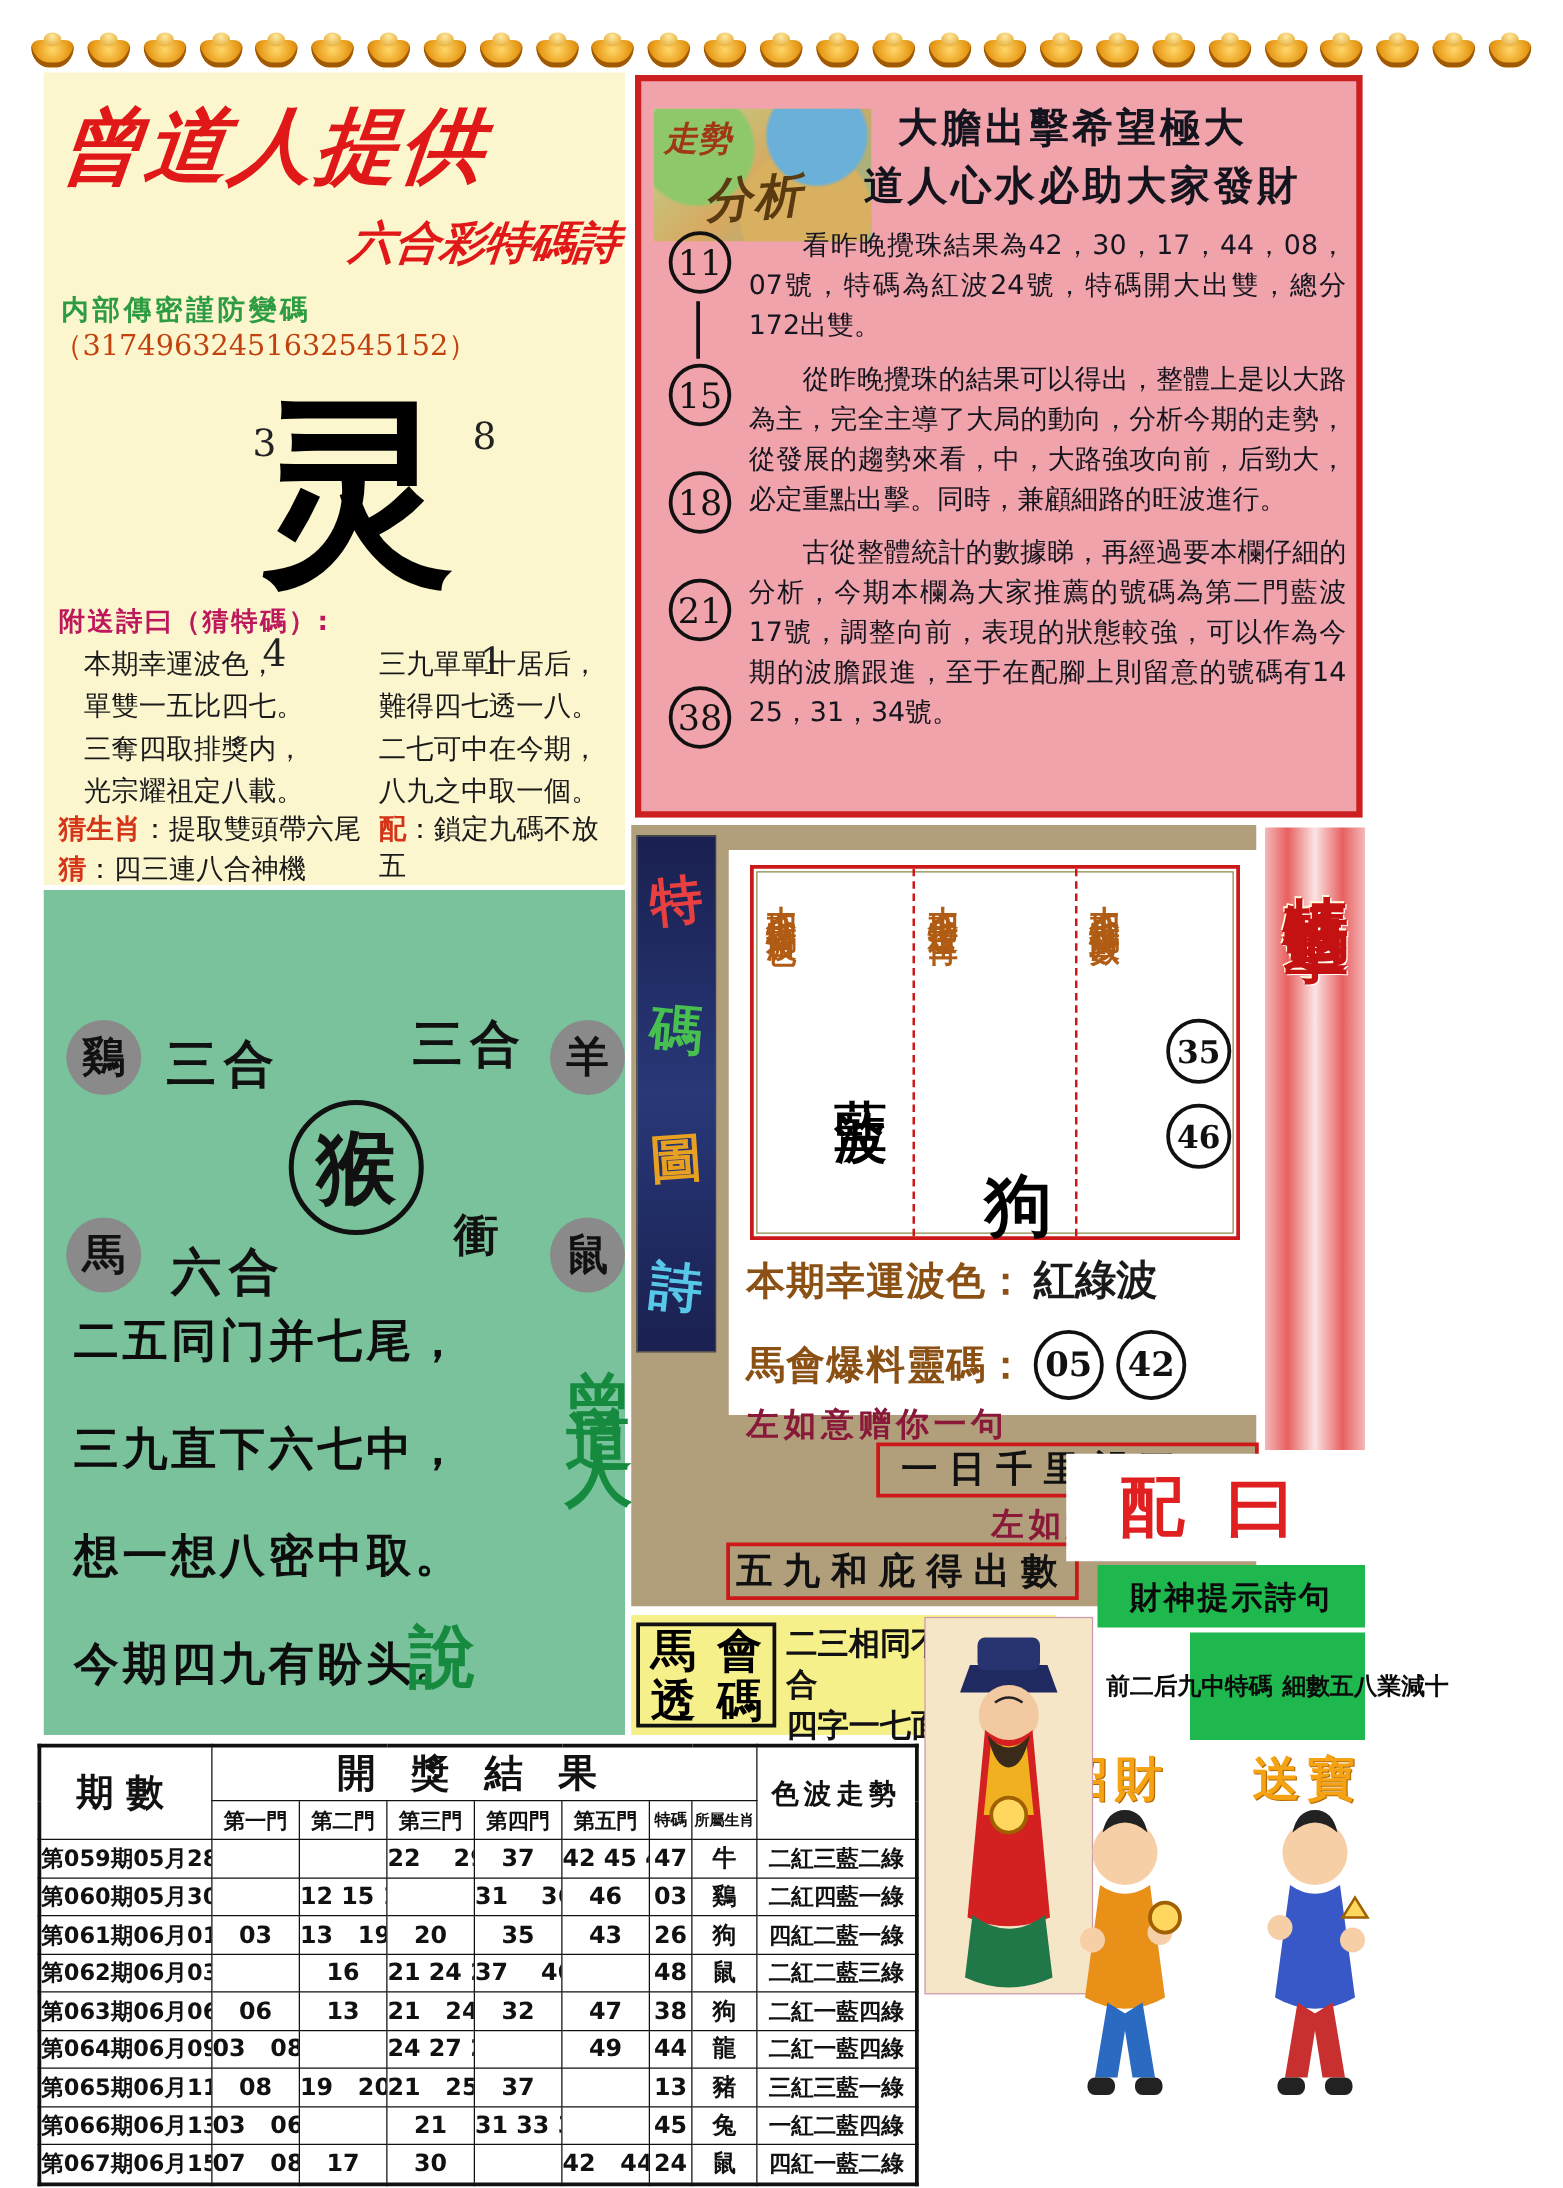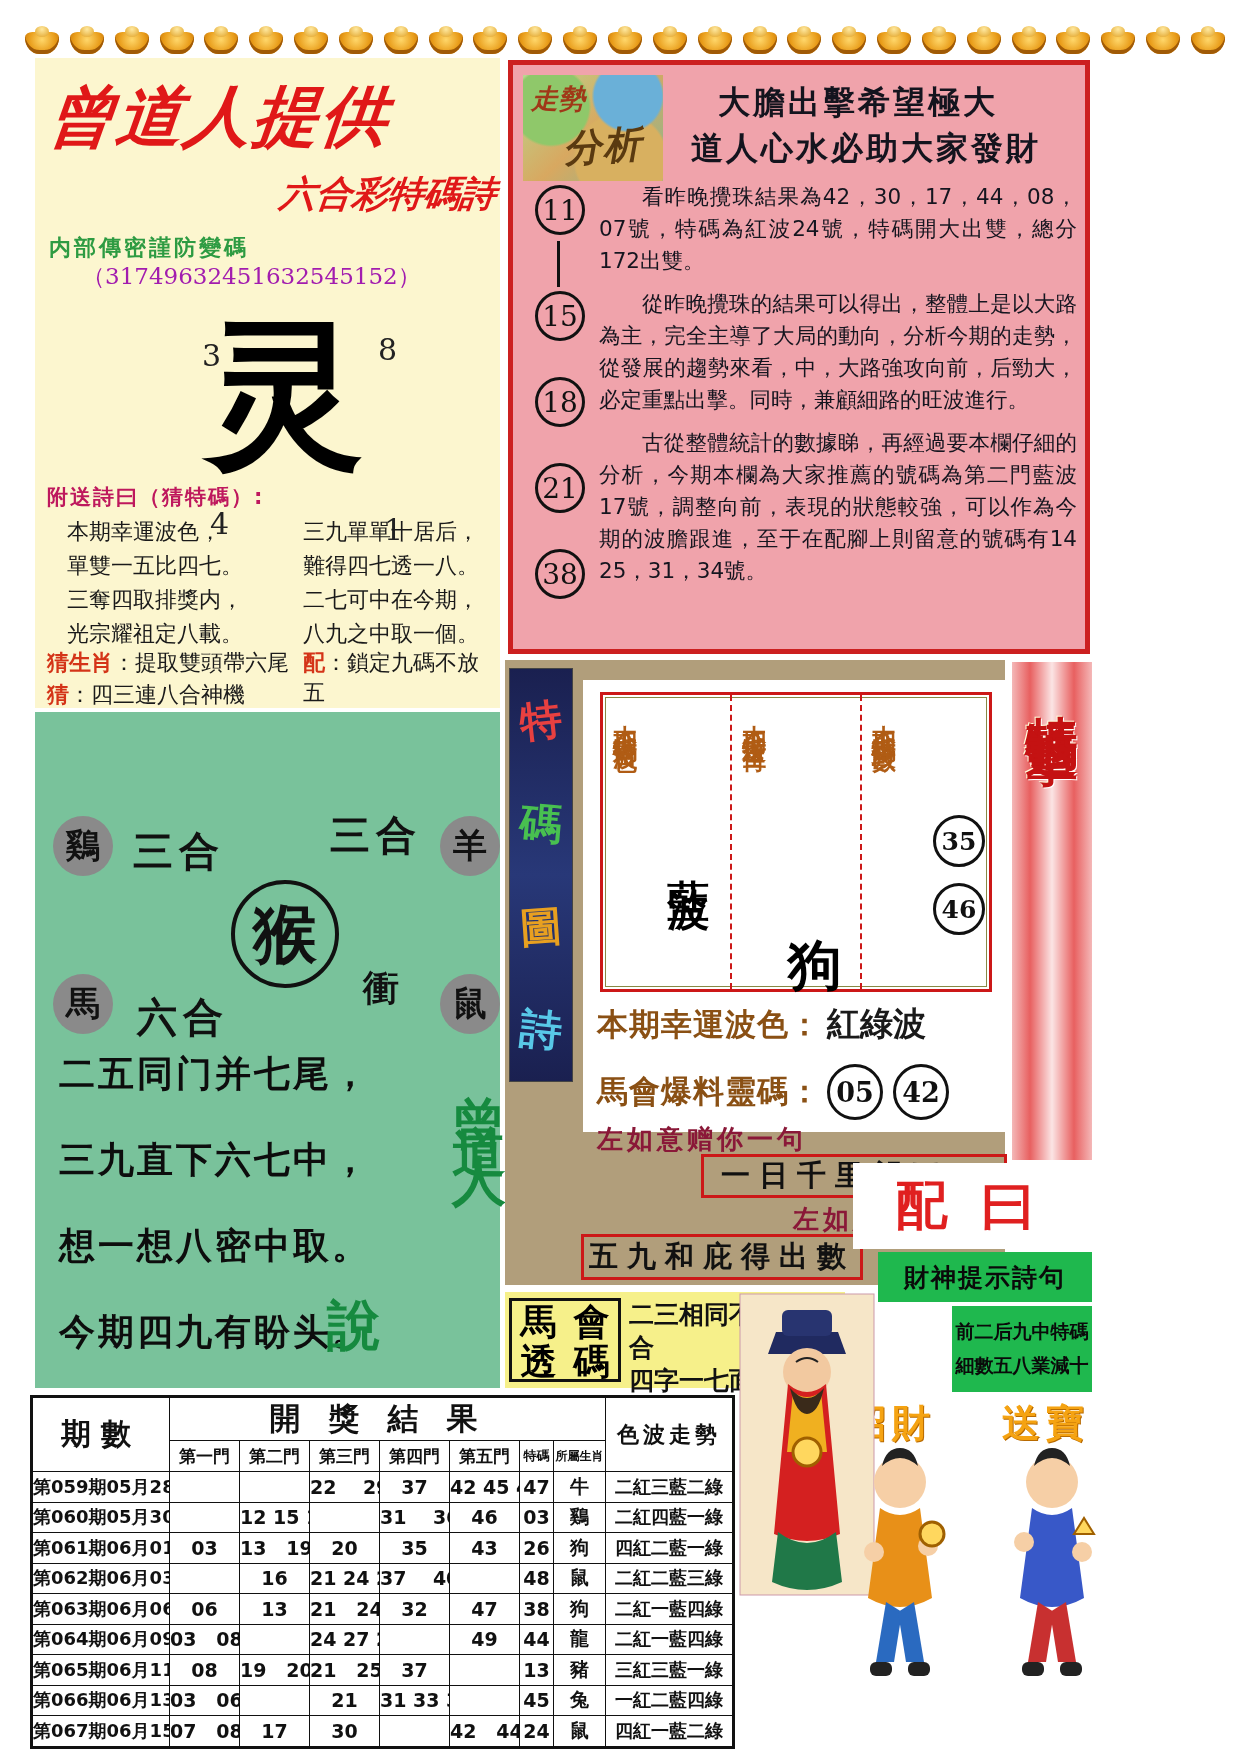--- a/index.html
+++ b/index.html
@@ -18,39 +18,39 @@
     transform:translateX(-50%);border-radius:50%;
     background:radial-gradient(circle at 50% 30%,#ffe9a0,#e0a022);}
 
   
   #yellow-panel{left:35px;top:58px;width:465px;height:650px;background:#fcf6cf;}
   #yp-title{left:14px;top:14px;font-family:"DejaVu Serif",serif;font-weight:bold;
     font-style:italic;font-size:66px;color:#e01818;transform:skewX(-6deg);letter-spacing:2px;}
   #yp-subtitle{right:4px;top:112px;font-family:"DejaVu Serif",serif;font-weight:bold;
     font-style:italic;font-size:36px;color:#e01818;transform:skewX(-6deg);}
   #yp-secret{left:14px;top:175px;font-size:22px;font-weight:bold;color:#2d9b42;letter-spacing:3px;}
-  #yp-code{left:8px;top:203px;font-family:"DejaVu Serif",serif;font-size:23px;color:#a21caf;margin-left:39px;}
+  #yp-code{left:8px;top:203px;font-family:"DejaVu Serif",serif;font-size:23px;color:#c2410c;}
   #yp-glyph-box{left:95px;top:228px;width:310px;height:250px;}
   #yp-glyph{left:50%;top:28px;transform:translateX(-50%);font-family:"DejaVu Serif",serif;
     font-weight:bold;font-size:158px;line-height:1;color:#000;}
   .corner-num{font-family:"DejaVu Serif",serif;font-size:30px;color:#222;}
   #yp-n3{left:72px;top:52px;} #yp-n8{left:248px;top:46px;}
   #yp-n4{left:80px;top:220px;} #yp-n1{left:254px;top:226px;}
   #yp-poem-title{left:12px;top:425px;font-size:21px;font-weight:bold;color:#be185d;letter-spacing:2px;}
   .ypoem{position:absolute;top:457px;width:225px;}
   #yp-poem-left{left:32px;} #yp-poem-right{left:268px;}
   .ypoem-line{font-family:"DejaVu Serif",serif;font-size:22px;line-height:34px;color:#1a1a1a;}
   .yp-hint{position:absolute;font-size:22px;color:#1a1a1a;font-family:"DejaVu Serif",serif;}
   .yp-hint b{color:#d43418;font-weight:bold;}
   #yp-hint1{left:12px;top:590px;} #yp-hint2{left:268px;top:590px;} #yp-hint3{left:12px;top:622px;}
 
   
   #pink-panel{left:508px;top:60px;width:582px;height:594px;background:#f0a3ab;
     border:5px solid #cc2020;box-sizing:border-box;}
-  #logo-box{left:10px;top:10px;width:140px;height:106px;
+  #logo-box{left:10px;top:22px;width:174px;height:106px;
     background:
       radial-gradient(circle at 20% 30%,#8fc86a 0 28%,transparent 30%),
       radial-gradient(circle at 75% 20%,#6ab0d8 0 25%,transparent 27%),
       radial-gradient(circle at 70% 80%,#d8b060 0 35%,transparent 37%),
       linear-gradient(135deg,#b8d890,#d8a860 50%,#88b890); text-align: center;}
   #logo-line1{left:8px;top:6px;font-size:27px;font-weight:bold;font-style:italic;color:#a03818;}
   #logo-line2{left:40px;top:46px;font-size:38px;font-weight:bold;font-style:italic;color:#5a3a10;
     transform:rotate(-4deg);letter-spacing:2px;}
   #headline1{left:205px;top:16px;font-size:32px;font-weight:bold;color:#14141e;letter-spacing:3px;}
   #headline2{left:178px;top:62px;font-size:32px;font-weight:bold;color:#14141e;letter-spacing:3px;}
@@ -146,21 +146,21 @@
 
   
   #peiri-box{left:853px;top:1163px;width:237px;height:86px;background:#fff;
     display:flex;align-items:center;justify-content:center;}
   #peiri-box span{font-family:"DejaVu Serif",serif;font-size:52px;font-weight:bold;
     color:#e02020;letter-spacing:34px;margin-left:20px;}
   #tip-title-box{left:878px;top:1252px;width:214px;height:50px;background:#1fb84e;
     display:flex;align-items:center;justify-content:center;}
   #tip-title-box span{font-size:25px;font-weight:bold;color:#0a0a0a;letter-spacing:2px;}
   #tip-poem-box{left:952px;top:1306px;width:140px;height:86px;background:#1fb84e;
-    display:flex;flex-direction:column;align-items:center;justify-content:center;gap:8px;}
+    display:flex;align-items:center;justify-content:center;gap:8px;}
   .tip-poem-line{font-size:19px;font-weight:bold;color:#0a0a0a;white-space:nowrap;}
   .gold-label{position:absolute;font-family:"DejaVu Serif",serif;font-size:38px;font-weight:bold;
     color:#f5a312;letter-spacing:6px;text-shadow:1px 1px 0 #b86a00;}
   #zhaocai-label{left:848px;top:1398px;} #songbao-label{left:1002px;top:1398px;}
 
   
   #results-table{left:30px;top:1395px;width:702px;border-collapse:collapse;
     background:#fff;table-layout:fixed;}
   #results-table th,#results-table td{border:1.5px solid #111;padding:0;text-align:center;
     overflow:hidden;white-space:pre;}

